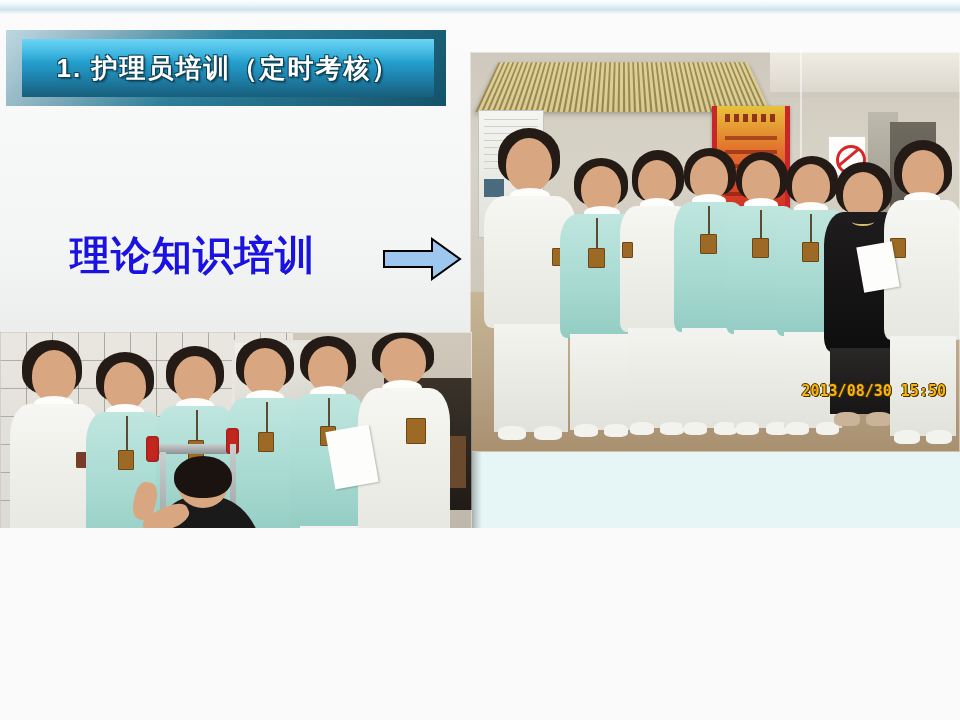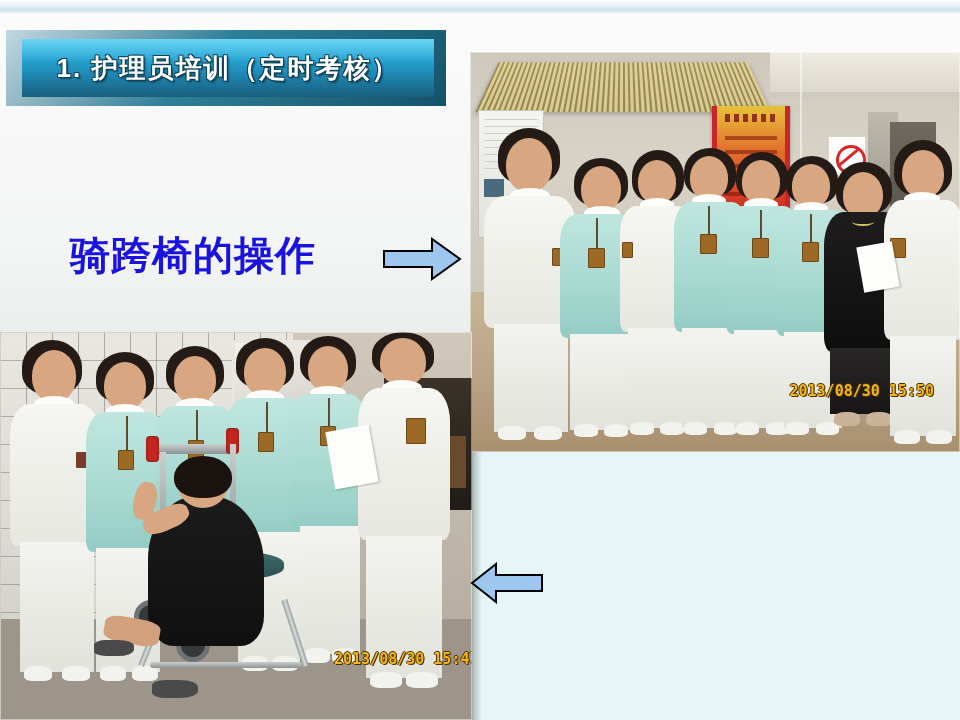--- a/index.html
+++ b/index.html
@@ -3,21 +3,21 @@
 <meta charset="utf-8">
 <style>
   * { margin:0; padding:0; box-sizing:border-box; }
   html,body { width:960px; height:720px; overflow:hidden; }
   body {
     font-family:"Liberation Sans", sans-serif;
     background:#fafafa;
     position:relative;
   }
   #slide {
-    position:absolute; left:0; top:0; width:960px; height:720px;
+    position:absolute; left:0; top:0; width:960px; height:528px;
     overflow:hidden;
     background:#fbfbfb;
   }
   
   .bg-top-strip {
     position:absolute; left:0; top:0; width:960px; height:14px;
     background:linear-gradient(180deg,#ffffff 0%,#e7f2f7 40%,#cfe3ec 70%,#f7fafb 100%);
   }
   .bg-upper-left {
     position:absolute; left:0; top:14px; width:472px; height:318px;
@@ -94,21 +94,21 @@
   .photo-frame-line{
     position:absolute; inset:0; border:1px solid rgba(255,255,255,.45); pointer-events:none;
   }
   .ts {
     position:absolute;
     font-family:"DejaVu Sans Mono", monospace;
     font-size:15px; font-weight:bold; color:#f6b713;
     letter-spacing:0px; white-space:nowrap;
     text-shadow:1px 1px 0 #4a3100, -1px 0 0 #4a3100, 0 -1px 0 #4a3100, 1px 0 0 #4a3100;
   }
-  .ts-top { right:26px; bottom:52px; }
+  .ts-top { right:14px; bottom:52px; }
   .ts-bot { left:334px; bottom:52px; }
 
   
   
   .fig { position:absolute; }
   .head { position:absolute; border-radius:50% 50% 46% 46%; background:#d8a782; }
   .hair { position:absolute; border-radius:50% 50% 38% 38%; background:#241a16; }
   .torso-white { position:absolute; background:linear-gradient(180deg,#f6f6f2 0%,#e7e7e1 100%); border-radius:22% 22% 8% 8%; }
   .torso-mint  { position:absolute; background:linear-gradient(180deg,#bfe6df 0%,#a6d9d0 60%,#93ccc3 100%); border-radius:22% 22% 8% 8%; }
   .collar { position:absolute; background:#fdfdfb; border-radius:50% 50% 0 0; }
@@ -514,15 +514,15 @@
     <svg viewBox="0 0 80 46" width="80" height="46" preserveAspectRatio="none">
       <polygon points="2,15 50,15 50,3 78,23 50,43 50,31 2,31" fill="#9dc7ef" stroke="#000000" stroke-width="2"></polygon>
     </svg>
   </div>
   <div class="arrow-left">
     <svg viewBox="0 0 74 42" width="74" height="42" preserveAspectRatio="none">
       <polygon points="72,13 26,13 26,2 2,21 26,40 26,29 72,29" fill="#9dc7ef" stroke="#000000" stroke-width="2"></polygon>
     </svg>
   </div>
 
-  <div class="cap-theory">骑跨椅的操作</div>
+  <div class="cap-theory">理论知识培训</div>
 
 </div>
 
 </body></html>

